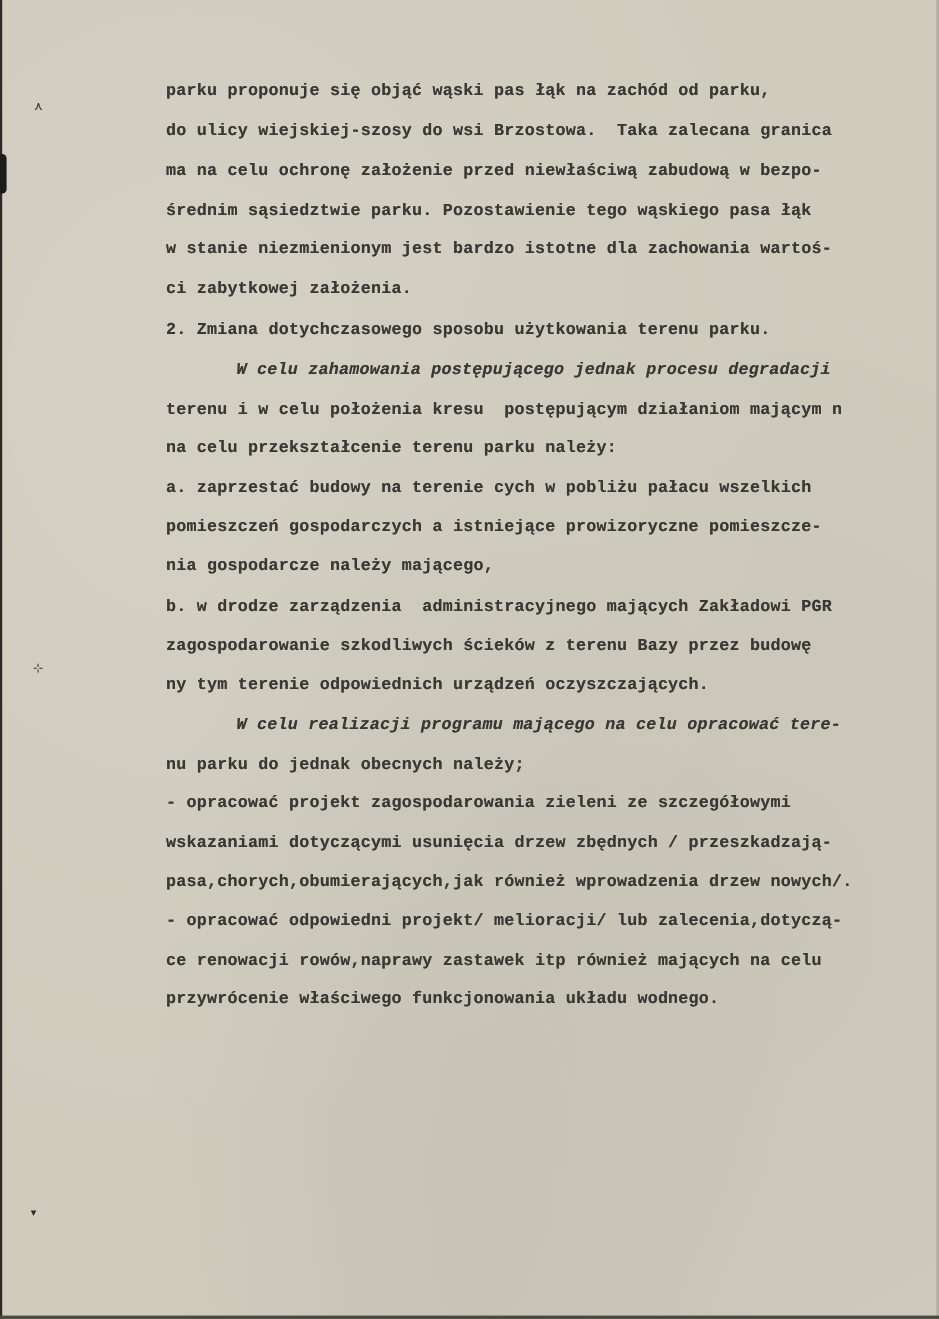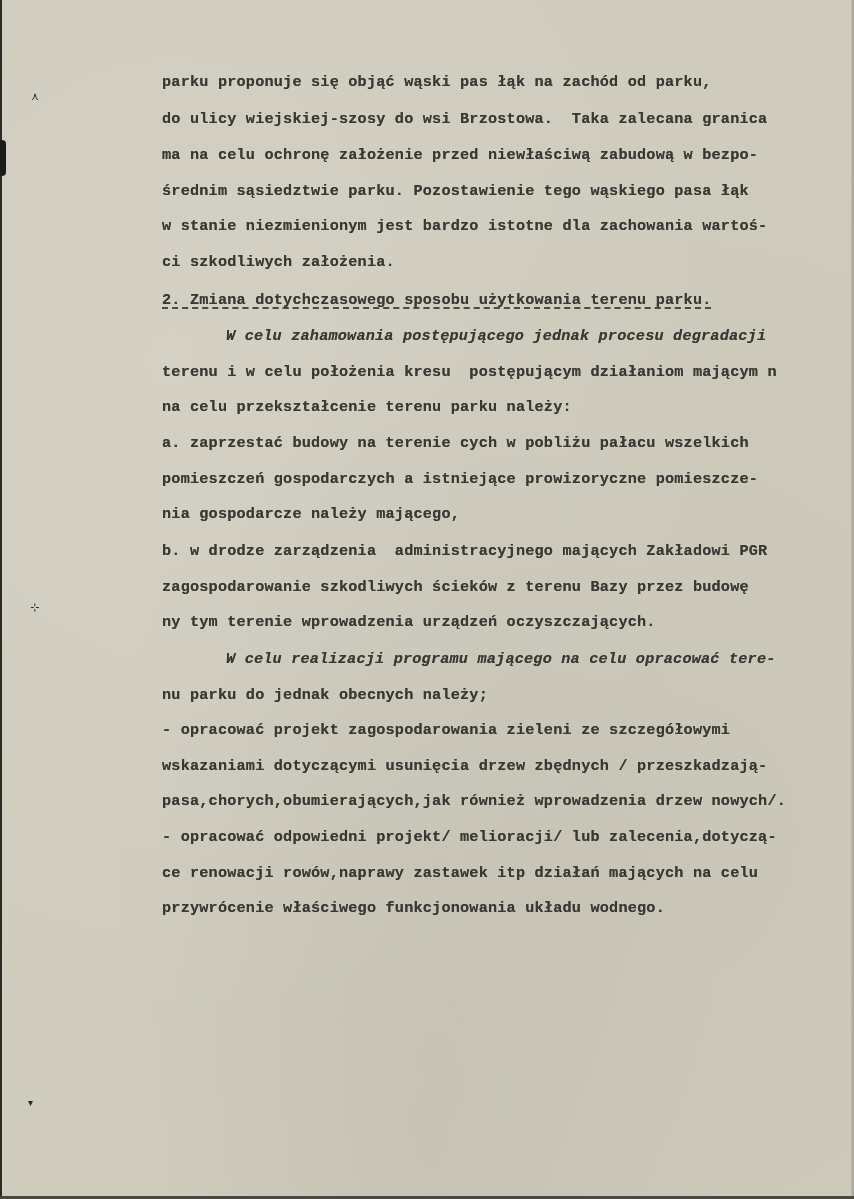--- a/index.html
+++ b/index.html
@@ -75,31 +75,30 @@
       width: 700px;
       font-family: "Liberation Mono", "DejaVu Sans Mono", monospace;
       font-size: 15.2px;
       font-weight: bold;
       color: #3a3834;
       letter-spacing: 0.2px;
       text-shadow: 0 0 0.6px rgba(40,38,34,0.6);
     }
     .line {
       position: absolute;
-      left: 16px;
+      left: 5px;
       white-space: pre;
       height: 20px;
       line-height: 20px;
     }
     .indent {
       padding-left: 64px;
       font-style: italic;
     }
     .heading {
-      text-decoration: underline;
       text-decoration-style: dashed;
       text-underline-offset: 4px;
     }
   </style>
 </head>
 <body>
 
 <div class="page">
   <div class="left-edge"></div>
   <div class="right-edge"></div>
@@ -110,40 +109,40 @@
   <span class="punch-mark mark-2">⊹</span>
   <span class="punch-mark mark-3">▾</span>
 
   <div class="text-block">
 
     <div class="line" style="top:0px">parku proponuje się objąć wąski pas łąk na zachód od parku,</div>
     <div class="line" style="top:37px">do ulicy wiejskiej-szosy do wsi Brzostowa.  Taka zalecana granica</div>
     <div class="line" style="top:73px">ma na celu ochronę założenie przed niewłaściwą zabudową w bezpo-</div>
     <div class="line" style="top:109px">średnim sąsiedztwie parku. Pozostawienie tego wąskiego pasa łąk</div>
     <div class="line" style="top:144px">w stanie niezmienionym jest bardzo istotne dla zachowania wartoś-</div>
-    <div class="line" style="top:180px">ci szkodliwych założenia.</div>
+    <div class="line" style="top:180px">ci zabytkowej założenia.</div>
 
     <div class="line heading" style="top:218px">2. Zmiana dotychczasowego sposobu użytkowania terenu parku.</div>
 
     <div class="line indent" style="top:254px">W celu zahamowania postępującego jednak procesu degradacji</div>
     <div class="line" style="top:290px">terenu i w celu położenia kresu  postępującym działaniom mającym n</div>
     <div class="line" style="top:325px">na celu przekształcenie terenu parku należy:</div>
 
     <div class="line" style="top:361px">a. zaprzestać budowy na terenie cych w pobliżu pałacu wszelkich</div>
     <div class="line" style="top:397px">pomieszczeń gospodarczych a istniejące prowizoryczne pomieszcze-</div>
     <div class="line" style="top:432px">nia gospodarcze należy mającego,</div>
 
     <div class="line" style="top:469px">b. w drodze zarządzenia  administracyjnego mających Zakładowi PGR</div>
     <div class="line" style="top:505px">zagospodarowanie szkodliwych ścieków z terenu Bazy przez budowę</div>
-    <div class="line" style="top:540px">ny tym terenie wprowadzenia urządzeń oczyszczających.</div>
+    <div class="line" style="top:540px">ny tym terenie odpowiednich urządzeń oczyszczających.</div>
 
     <div class="line indent" style="top:577px">W celu realizacji programu mającego na celu opracować tere-</div>
     <div class="line" style="top:613px">nu parku do jednak obecnych należy;</div>
 
     <div class="line" style="top:648px">- opracować projekt zagospodarowania zieleni ze szczegółowymi</div>
     <div class="line" style="top:684px">wskazaniami dotyczącymi usunięcia drzew zbędnych / przeszkadzają-</div>
     <div class="line" style="top:719px">pasa,chorych,obumierających,jak również wprowadzenia drzew nowych/.</div>
 
     <div class="line" style="top:755px">- opracować odpowiedni projekt/ melioracji/ lub zalecenia,dotyczą-</div>
-    <div class="line" style="top:791px">ce renowacji rowów,naprawy zastawek itp działań mających na celu</div>
+    <div class="line" style="top:791px">ce renowacji rowów,naprawy zastawek itp również mających na celu</div>
     <div class="line" style="top:826px">przywrócenie właściwego funkcjonowania układu wodnego.</div>
   </div>
 </div>
 
 </body></html>

